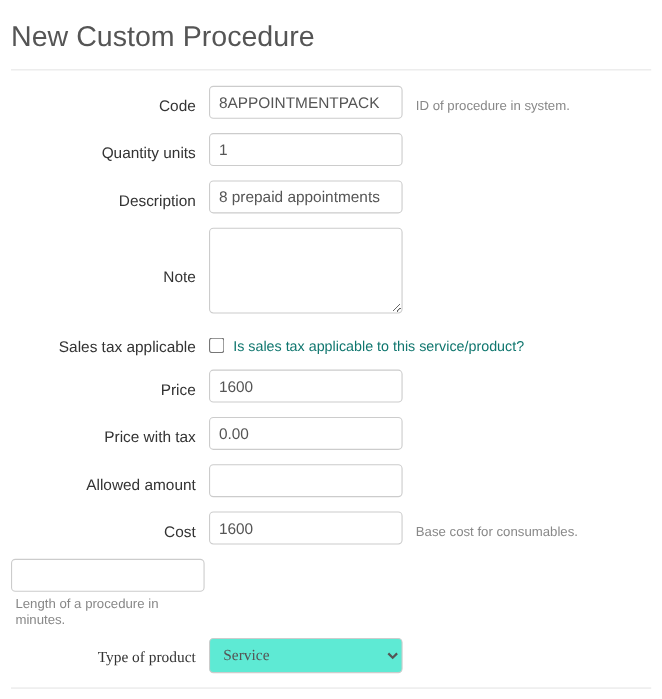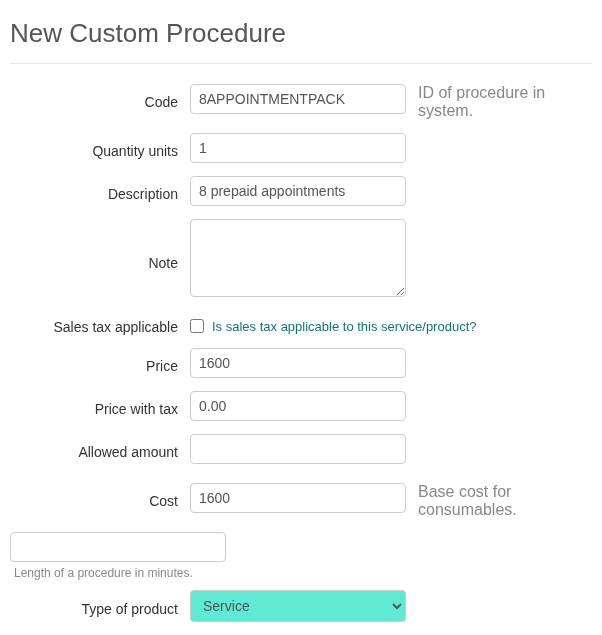--- a/index.html
+++ b/index.html
@@ -37,27 +37,27 @@
     .label-col {
       width: 180px;
       flex-shrink: 0;
       text-align: right;
       padding-right: 12px;
       padding-top: 6px;
       font-size: 14px;
       color: #333;
     }
     .field-col {
-      width: 216px;
+      width: 176px;
       flex-shrink: 0;
     }
     .help-col {
       padding-left: 12px;
       padding-top: 6px;
-      font-size: 16px;
+      font-size: 12px;
       color: #888;
       flex: 1;
     }
     .below-help {
       font-size: 12px;
       color: #888;
       padding-top: 4px;
       padding-left: 4px;
     }
     input[type="text"],
@@ -199,21 +199,21 @@
     <div class="help-col">Base cost for consumables.</div>
   </div>
 
   <div class="form-row" style="margin-bottom:4px;">
     <div class="field-col">
       <input type="text" value="" style="">
       <div class="below-help">Length of a procedure in minutes.</div>
     </div>
   </div>
 
-  <div class="form-row" style="margin-top:10px;">
+  <div class="form-row" style="margin-top:10px;font-family:Liberation Serif, serif;">
     <div class="label-col">Type of product</div>
     <div class="field-col">
       <select>
         <option>Service</option>
       </select>
     </div>
   </div>
 
 </div>
 

